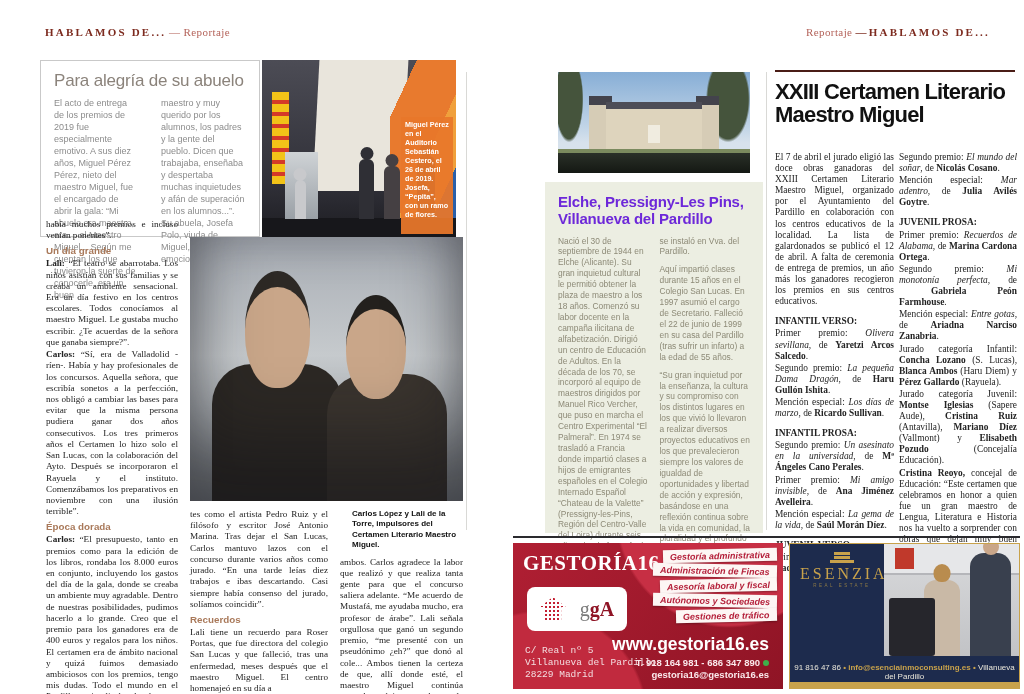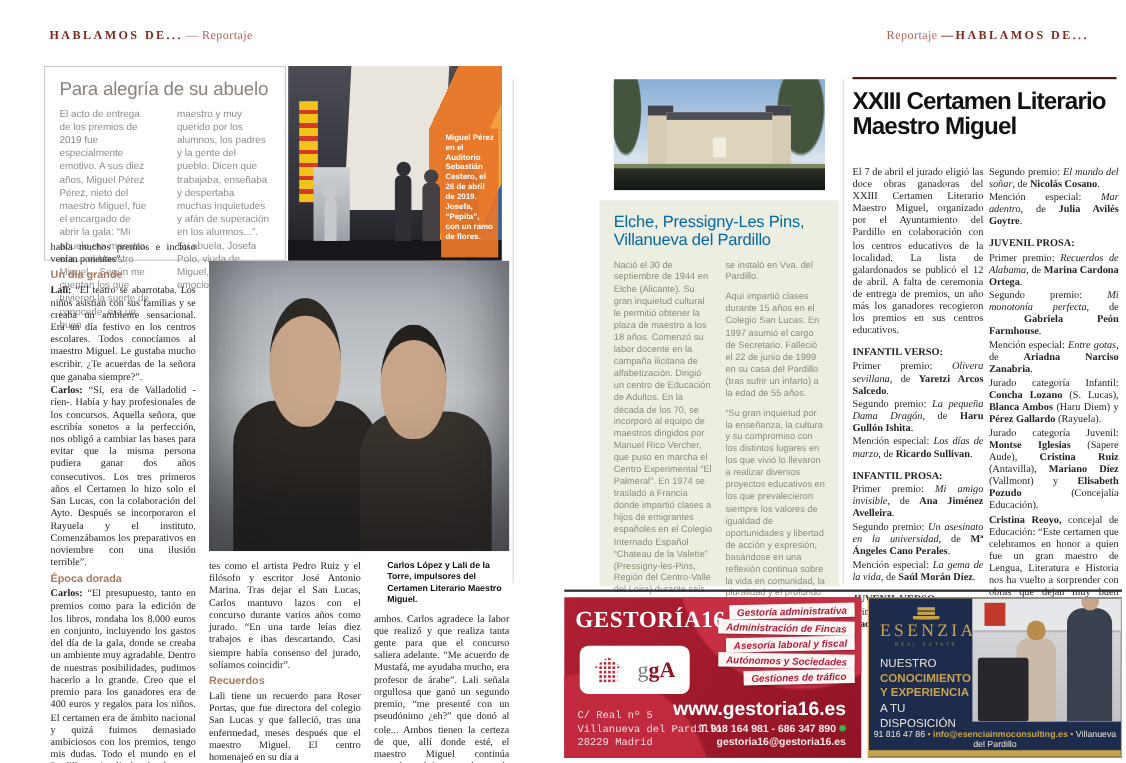--- a/index.html
+++ b/index.html
@@ -64,22 +64,22 @@
   .ch-tree{top:0;width:34px;height:78px;background:radial-gradient(ellipse at 50% 35%,#45543c 0 55%,rgba(0,0,0,0) 60%);}
   .ch-main{left:25%;top:30%;width:50%;height:40%;background:#ded4bd;border-top:7px solid #4d4d56;}
   .ch-tower{top:24%;width:12%;height:46%;background:#d6ccb6;border-top:9px solid #43434c;}
   .ch-door{left:47%;top:52%;width:6%;height:18%;background:#f0ece0;}
   .ch-water{left:0;bottom:0;width:100%;height:20%;
     background:linear-gradient(#2a3028,#141813);}
   .ch-grass{left:0;bottom:19%;width:100%;height:5%;background:#7b8a5e;}
 
   #bio-panel{left:545px;top:182px;width:218px;height:351px;background:#eceee2;
     box-sizing:border-box;padding:11px 13px;}
-  #bio-title{font-family:"Liberation Sans",sans-serif;font-weight:400;font-size:15px;
-    line-height:1.15;color:#0369a1;letter-spacing:-.2px;margin-bottom:8px;}
+  #bio-title{font-family:"Liberation Sans",sans-serif;font-weight:700;font-size:15px;
+    line-height:1.15;color:#6d28d9;letter-spacing:-.2px;margin-bottom:8px;}
   .bio-cols{display:flex;gap:11px;}
   .bio-col{flex:1;font-family:"Liberation Sans",sans-serif;font-size:8.4px;line-height:1.3;
     color:#8d8a77;}
   .gp-para{margin-bottom:7px;}
 
   
   #right-rule{left:775px;top:70px;width:240px;height:2px;background:#4a1d16;}
   #right-title{left:775px;top:80px;width:250px;font-family:"Liberation Sans",sans-serif;
     font-weight:700;font-size:22px;line-height:1.06;letter-spacing:-.8px;color:#111;}
   .right-col{font-size:9.4px;line-height:1.18;}
@@ -235,22 +235,22 @@
   <div class="abs" id="right-title">XXIII Certamen Literario Maestro Miguel</div>
   <div class="abs news-col right-col" style="left:775px;top:152px;width:119px;">
       <div class="blk-para"><span>El 7 de abril el jurado eligió las doce obras ganadoras del XXIII Certamen Literario Maestro Miguel, organizado por el Ayuntamiento del Pardillo en colaboración con los centros educativos de la localidad. La lista de galardonados se publicó el 12 de abril. A falta de ceremonia de entrega de premios, un año más los ganadores recogieron los premios en sus centros educativos.</span></div>
       <div class="blk-gap"></div>
       <div class="blk-para"><span style="font-weight: 700;">INFANTIL VERSO:</span></div>
       <div class="blk-para"><span>Primer premio: </span><span style="font-style: italic;">Olivera sevillana</span><span>, de </span><span style="font-weight: 700;">Yaretzi Arcos Salcedo</span><span>.</span></div>
       <div class="blk-para"><span>Segundo premio: </span><span style="font-style: italic;">La pequeña Dama Dragón</span><span>, de </span><span style="font-weight: 700;">Haru Gullón Ishita</span><span>.</span></div>
       <div class="blk-para"><span>Mención especial: </span><span style="font-style: italic;">Los días de marzo</span><span>, de </span><span style="font-weight: 700;">Ricardo Sullivan</span><span>.</span></div>
       <div class="blk-gap"></div>
       <div class="blk-para"><span style="font-weight: 700;">INFANTIL PROSA:</span></div>
+      <div class="blk-para"><span>Segundo premio: </span><span style="font-style: italic;">Un asesinato en la universidad</span><span>, de </span><span style="font-weight: 700;">Mª Ángeles Cano Perales</span><span>.</span></div>
       <div class="blk-para"><span>Primer premio: </span><span style="font-style: italic;">Mi amigo invisible</span><span>, de </span><span style="font-weight: 700;">Ana Jiménez Avelleira</span><span>.</span></div>
-      <div class="blk-para"><span>Segundo premio: </span><span style="font-style: italic;">Un asesinato en la universidad</span><span>, de </span><span style="font-weight: 700;">Mª Ángeles Cano Perales</span><span>.</span></div>
       <div class="blk-para"><span>Mención especial: </span><span style="font-style: italic;">La gema de la vida</span><span>, de </span><span style="font-weight: 700;">Saúl Morán Díez</span><span>.</span></div>
       <div class="blk-gap"></div>
       <div class="blk-para"><span style="font-weight: 700;">JUVENIL VERSO:</span></div>
       <div class="blk-para"><span>Primer premio: </span><span style="font-style: italic;">Pajarito</span><span>, de </span><span style="font-weight: 700;">Nadia del Peso Fernández</span><span>.</span></div>
     </div>
   <div class="abs news-col right-col" style="left:899px;top:152px;width:118px;">
       <div class="blk-para"><span>Segundo premio: </span><span style="font-style: italic;">El mundo del soñar</span><span>, de </span><span style="font-weight: 700;">Nicolás Cosano</span><span>.</span></div>
       <div class="blk-para"><span>Mención especial: </span><span style="font-style: italic;">Mar adentro</span><span>, de </span><span style="font-weight: 700;">Julia Avilés Goytre</span><span>.</span></div>
       <div class="blk-gap"></div>
       <div class="blk-para"><span style="font-weight: 700;">JUVENIL PROSA:</span></div>
@@ -285,26 +285,20 @@
     <div class="abs" id="g-web">www.gestoria16.es</div>
     <div class="abs" id="g-phone"><span>T. 918 164 981 - 686 347 890</span><span class="wadot"></span></div>
     <div class="abs" id="g-email">gestoria16@gestoria16.es</div>
   </div>
 
   <div class="abs" id="ad-esenzia">
     <div class="abs" id="e-left">
       <div id="e-lamp"></div>
       <div id="e-brand">ESENZIA</div>
       <div id="e-tag">REAL ESTATE</div>
-      <div id="e-lines">
-          <div class="e-line">NUESTRO</div>
-          <div class="e-line gold">CONOCIMIENTO</div>
-          <div class="e-line gold">Y EXPERIENCIA</div>
-          <div class="e-line">A TU DISPOSICIÓN</div>
-        </div>
     </div>
     <div class="abs" id="e-photo">
       <div class="abs ep-shelf"></div>
       <div class="abs ep-binder"></div>
       <div class="abs ep-man"></div>
       <div class="abs ep-woman"></div>
       <div class="abs ep-monitor"></div>
     </div>
     <div class="abs" id="e-footer">
       <span>91 816 47 86</span>

